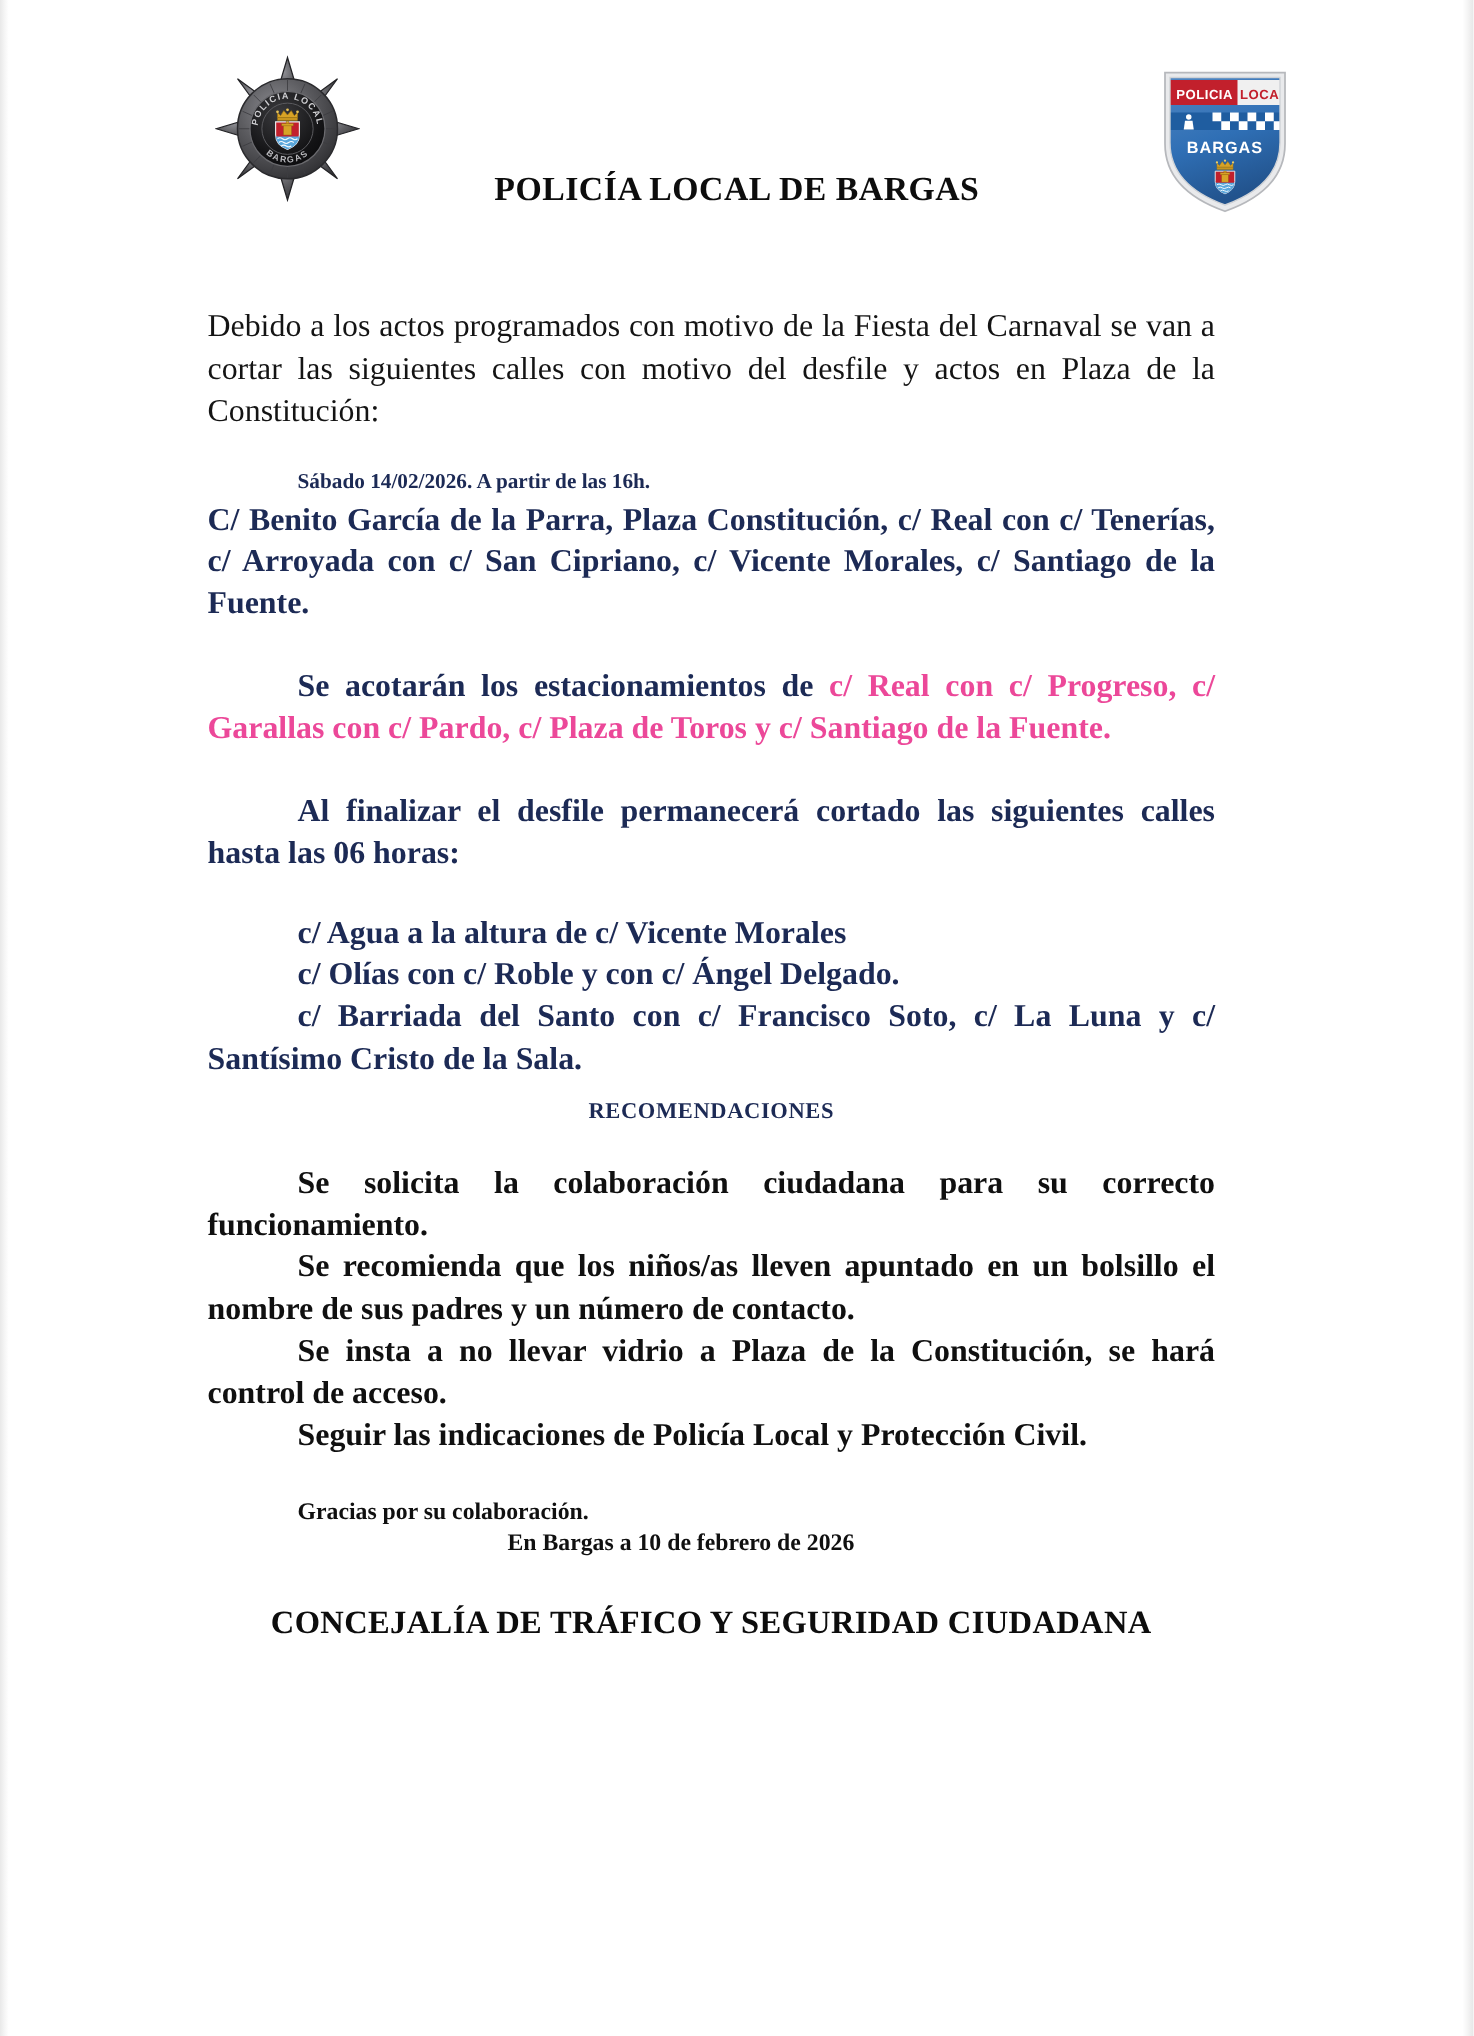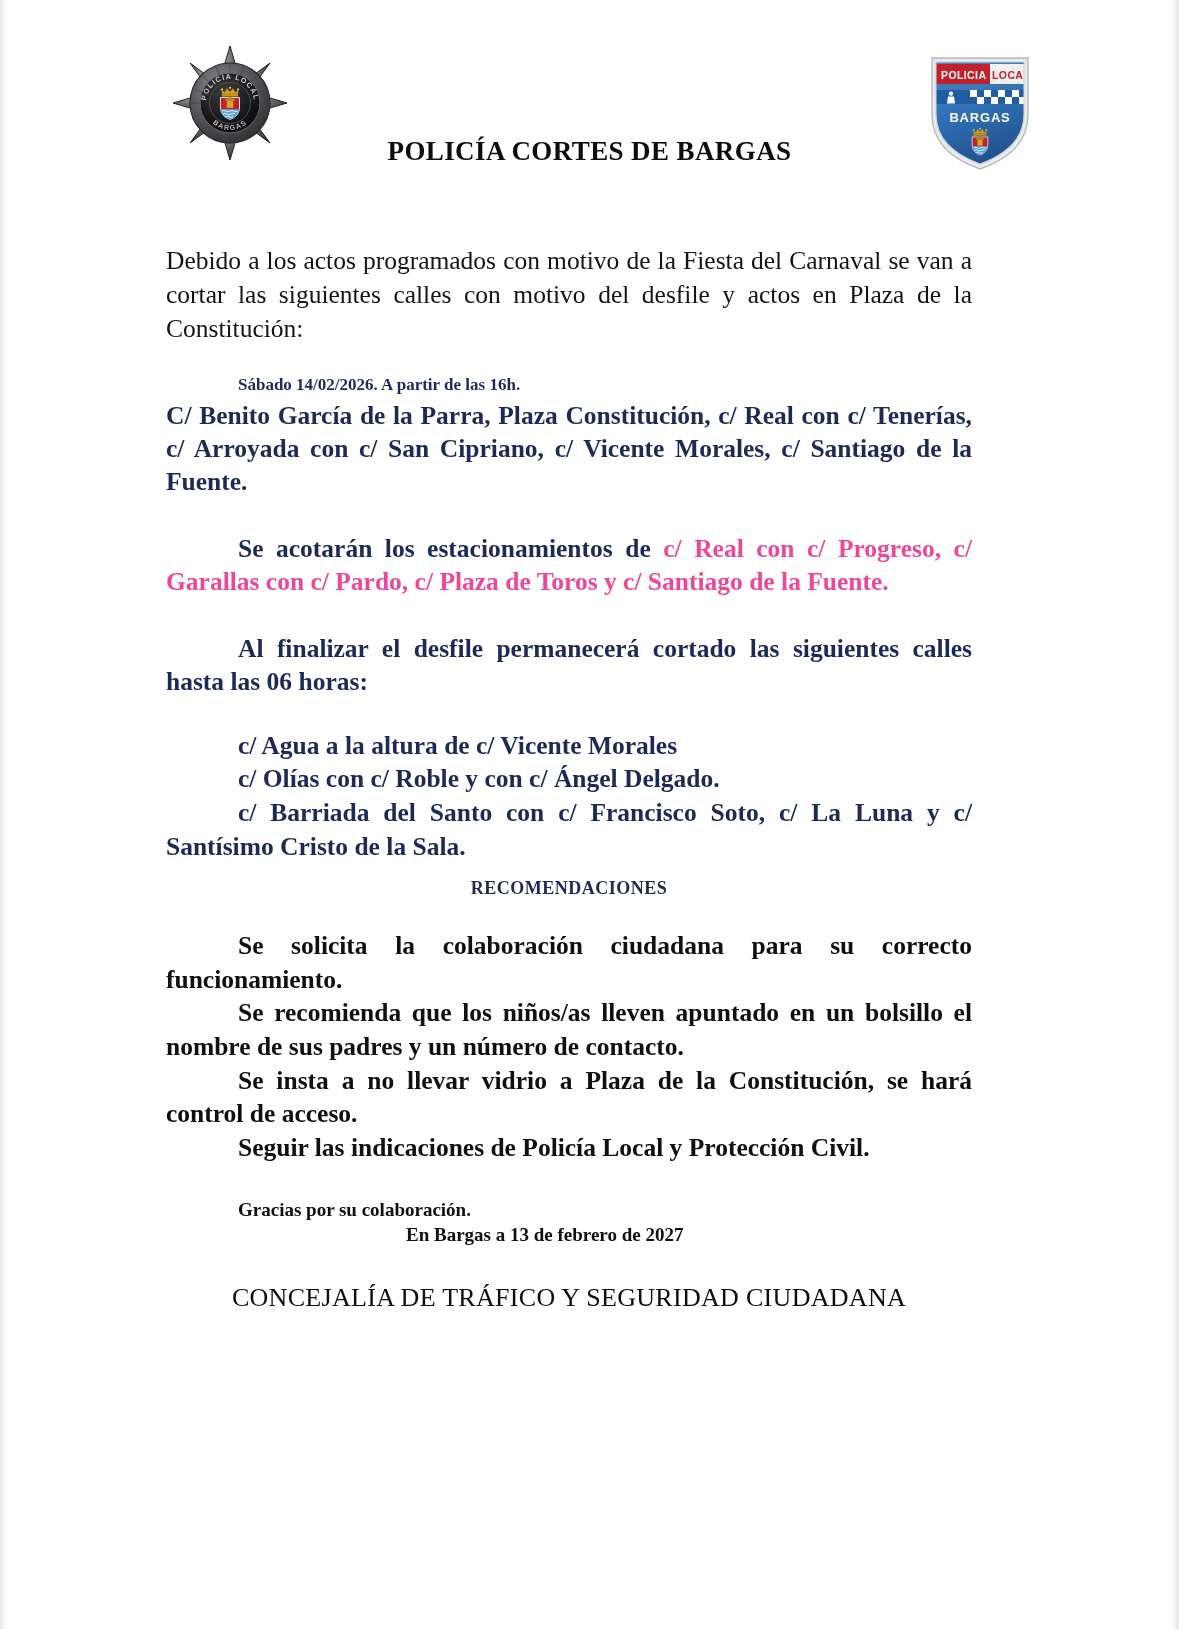--- a/index.html
+++ b/index.html
@@ -168,21 +168,21 @@
     color: #101010;
     line-height: 1.32;
   }
   .thanks .l1 { padding-left: 72px; }
   .thanks .l2 { padding-left: 240px; }
 
   .closing {
     margin-top: 36px;
     text-align: center;
     font-size: 26px;
-    font-weight: normal;
+    font-weight: bold;
     color: #0d0d0d;
     letter-spacing: 0.3px;
   }
 
   
   .badge-star svg, .badge-shield svg { display: block; }
 </style>
 </head>
 <body>
 
@@ -345,21 +345,21 @@
               <path d="M-7,6.3 q1.8,-1.3 3.6,0 t3.6,0 t3.6,0 t3.6,0"></path>
               <path d="M-6,9 q1.8,-1.3 3.6,0 t3.6,0 t3.6,0"></path>
               <path d="M-4,11.6 q1.8,-1.2 3.6,0 t3.6,0"></path>
             </g>
           </g>
         </g>
         <path d="M12,10 L100,10 L100,62 Q100,96 56,112 Q12,96 12,62 Z" fill="none" stroke="#cfd2d6" stroke-width="1.1"></path>
       </svg>
     </div>
 
-    <div class="doc-header-title">POLICÍA CORTES DE BARGAS</div>
+    <div class="doc-header-title">POLICÍA LOCAL DE BARGAS</div>
   </div>
 
   <div class="body-block">
 
 
     <p class="intro">Debido a los actos programados con motivo de la Fiesta del Carnaval se van a cortar las siguientes calles con motivo del desfile y actos en Plaza de la Constitución:</p>
 
     <p class="sub-date">Sábado 14/02/2026. A partir de las 16h.</p>
 
     <p class="para-just navy streets-1">C/ Benito García de la Parra, Plaza Constitución, c/ Real con c/ Tenerías, c/ Arroyada con c/ San Cipriano, c/ Vicente Morales, c/ Santiago de la Fuente.</p>
@@ -381,19 +381,19 @@
 
     <div class="reco-block">
       <p>Se solicita la colaboración ciudadana para su correcto funcionamiento.</p>
       <p>Se recomienda que los niños/as lleven apuntado en un bolsillo el nombre de sus padres y un número de contacto.</p>
       <p>Se insta a no llevar vidrio a Plaza de la Constitución, se hará control de acceso.</p>
       <p>Seguir las indicaciones de Policía Local y Protección Civil.</p>
     </div>
 
     <div class="thanks">
       <div class="l1">Gracias por su colaboración.</div>
-      <div class="l2">En Bargas a 13 de febrero de 2027</div>
+      <div class="l2">En Bargas a 10 de febrero de 2026</div>
     </div>
 
     <div class="closing">CONCEJALÍA DE TRÁFICO Y SEGURIDAD CIUDADANA</div>
 
   </div>
 </div>
 
 </body></html>

